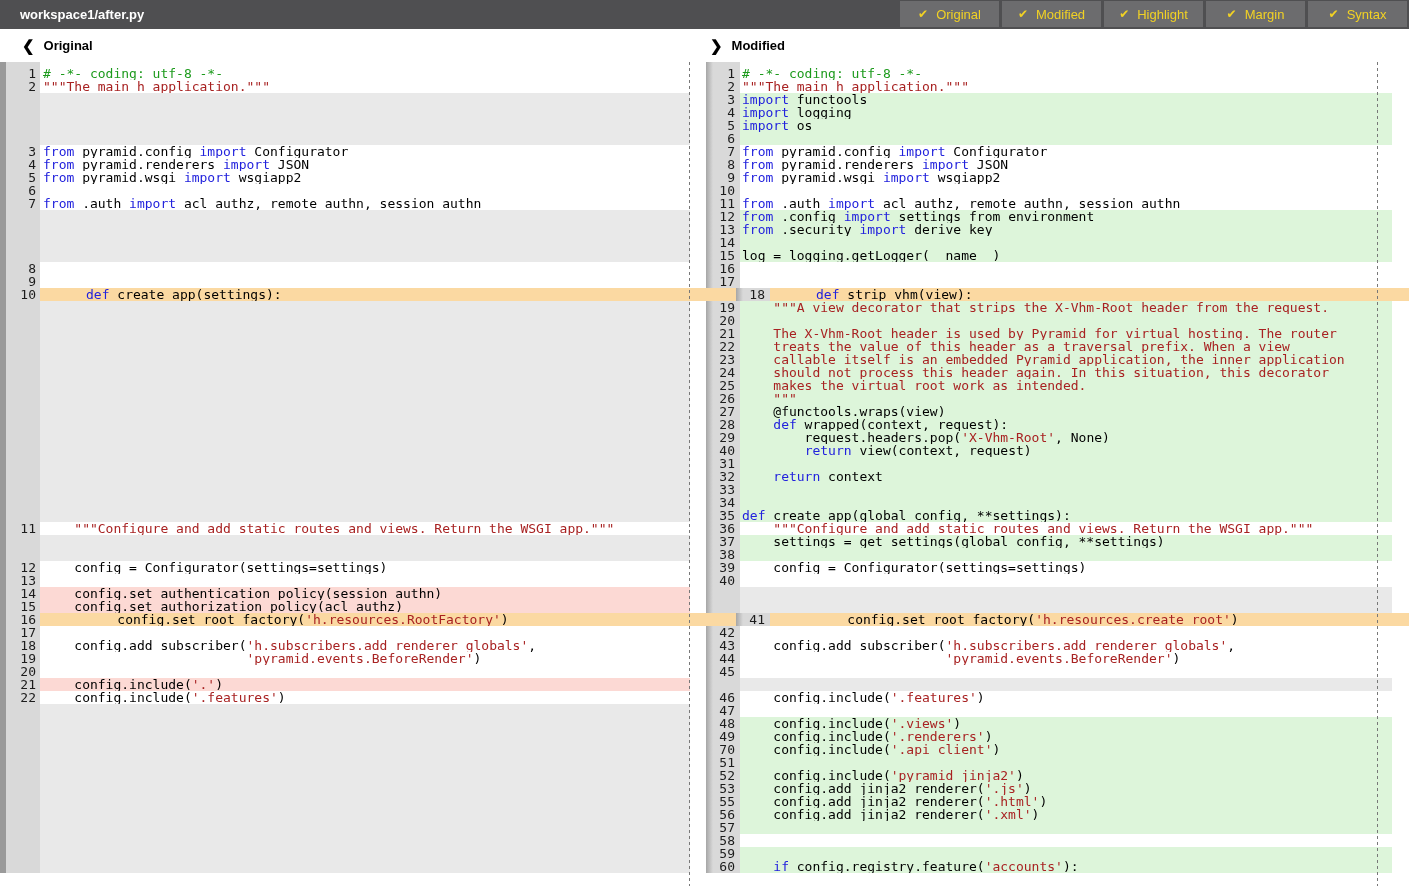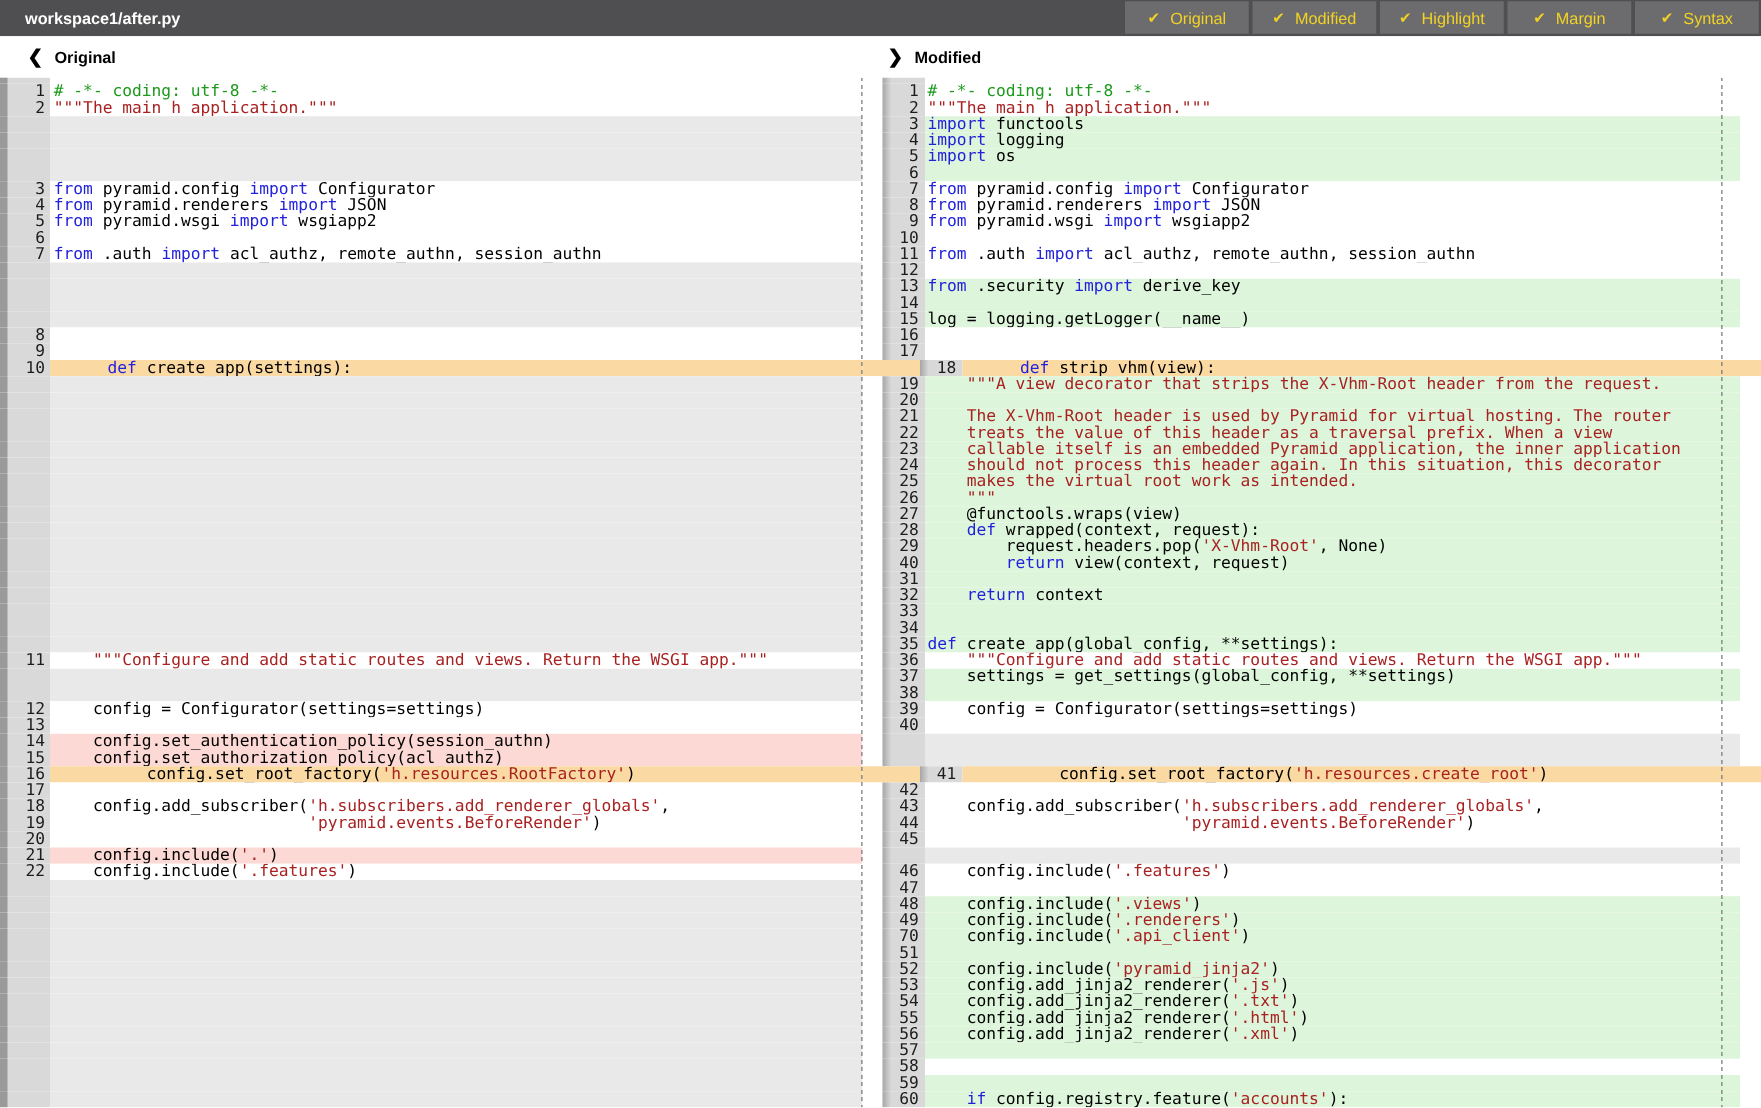--- a/index.html
+++ b/index.html
@@ -213,20 +213,21 @@
           <div class="sp"></div>
           <div class="cellnum gr">11</div>
           <div class="cellcode cr "><span class="tok-kw">from</span><span class="tok-txt"> .auth </span><span class="tok-kw">import</span><span class="tok-txt"> acl_authz, remote_authn, session_authn</span></div>
           <div class="tail"></div>
         </div>
         <div class="row">
           <div class="cellnum gl"></div>
           <div class="cellcode cl bg-gap"></div>
           <div class="sp"></div>
           <div class="cellnum gr">12</div>
+          <div class="cellcode cr bg-add"><span class="tok-kw">from</span><span class="tok-txt"> .config </span><span class="tok-kw">import</span><span class="tok-txt"> settings_from_environment</span></div>
           <div class="tail"></div>
         </div>
         <div class="row">
           <div class="cellnum gl"></div>
           <div class="cellcode cl bg-gap"></div>
           <div class="sp"></div>
           <div class="cellnum gr">13</div>
           <div class="cellcode cr bg-add"><span class="tok-kw">from</span><span class="tok-txt"> .security </span><span class="tok-kw">import</span><span class="tok-txt"> derive_key</span></div>
           <div class="tail"></div>
         </div>
@@ -570,28 +571,20 @@
           <div class="cellcode cl bg-gap"></div>
           <div class="sp"></div>
           <div class="cellnum gr">53</div>
           <div class="cellcode cr bg-add"><span class="tok-txt">    config.add_jinja2_renderer(</span><span class="tok-str">'.js'</span><span class="tok-txt">)</span></div>
           <div class="tail"></div>
         </div>
         <div class="row">
           <div class="cellnum gl"></div>
           <div class="cellcode cl bg-gap"></div>
           <div class="sp"></div>
-          <div class="cellnum gr">54</div>
-          <div class="cellcode cr bg-add"><span class="tok-txt">    config.add_jinja2_renderer(</span><span class="tok-str">'.txt'</span><span class="tok-txt">)</span></div>
-          <div class="tail"></div>
-        </div>
-        <div class="row">
-          <div class="cellnum gl"></div>
-          <div class="cellcode cl bg-gap"></div>
-          <div class="sp"></div>
           <div class="cellnum gr">55</div>
           <div class="cellcode cr bg-add"><span class="tok-txt">    config.add_jinja2_renderer(</span><span class="tok-str">'.html'</span><span class="tok-txt">)</span></div>
           <div class="tail"></div>
         </div>
         <div class="row">
           <div class="cellnum gl"></div>
           <div class="cellcode cl bg-gap"></div>
           <div class="sp"></div>
           <div class="cellnum gr">56</div>
           <div class="cellcode cr bg-add"><span class="tok-txt">    config.add_jinja2_renderer(</span><span class="tok-str">'.xml'</span><span class="tok-txt">)</span></div>

